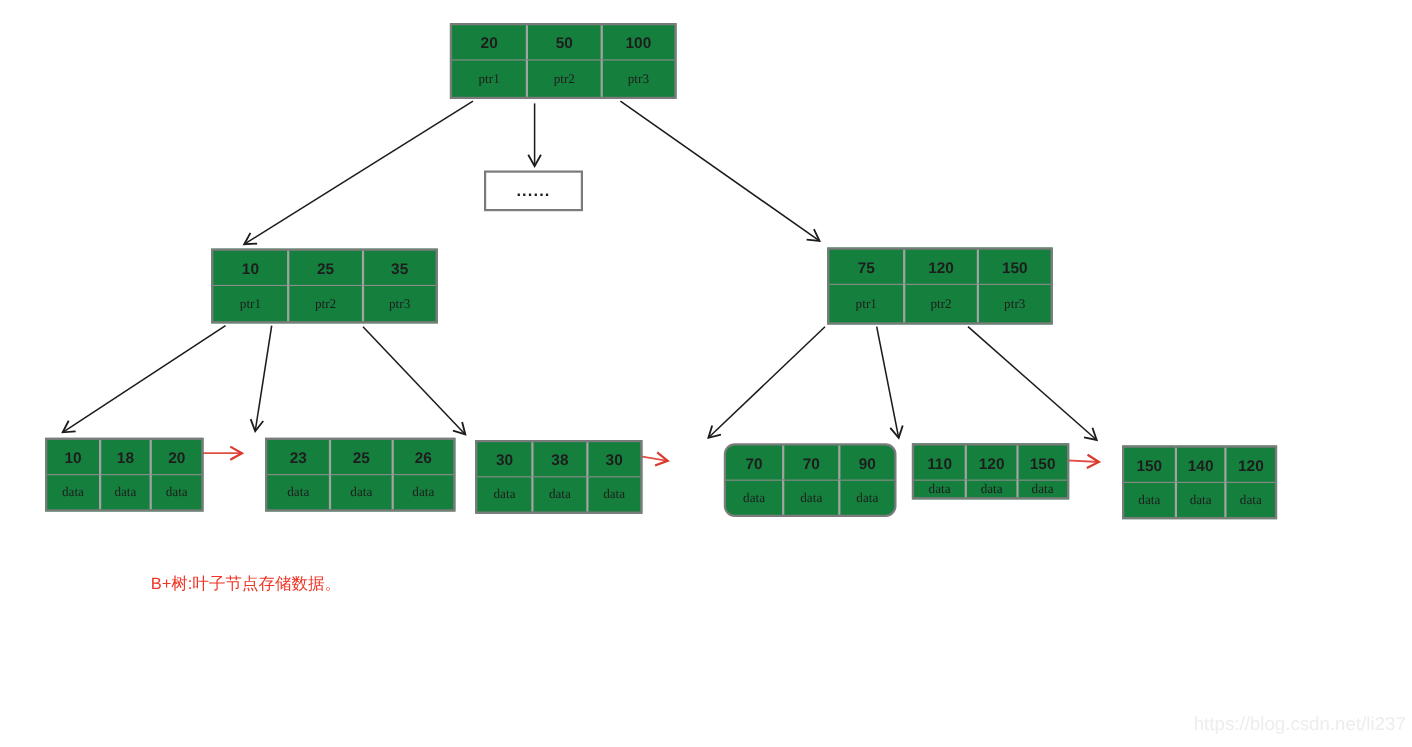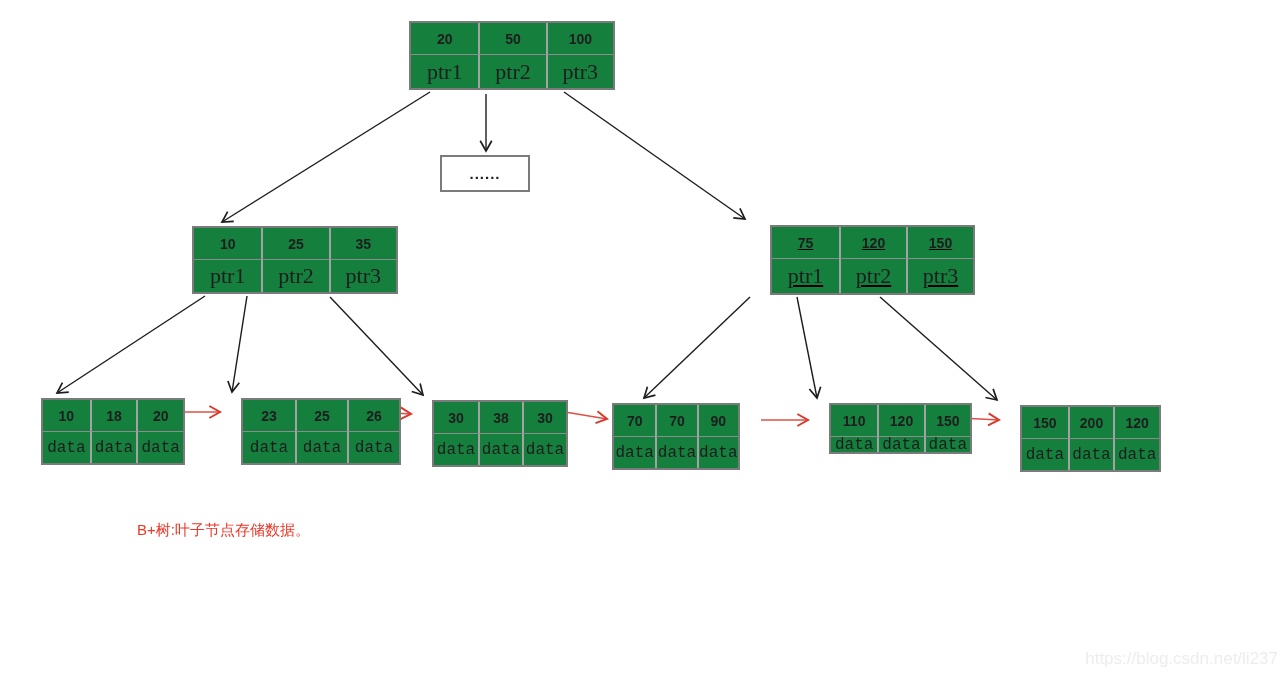--- a/index.html
+++ b/index.html
@@ -36,25 +36,25 @@
   }
   .cell.c2, .cell.c3 { border-left: 2px solid #a3a3a3; }
   .cell.r2 { border-top: 1px solid #8d8d8d; }
   .key {
     font-family: "Liberation Sans", sans-serif;
     font-weight: bold;
     font-size: 14px;
   }
   .ptr {
     font-family: "Liberation Serif", serif;
-    font-size: 22px;
+    font-size: 12px;
   }
   .val {
-    font-family: Liberation Mono, monospace;
-    font-size: 16px;
+    font-family: Liberation Serif, serif;
+    font-size: 12px;
   }
   .ellipsis-box {
     position: absolute;
     border: 2px solid #7b7b7b;
     background: #ffffff;
     box-sizing: border-box;
     display: flex;
     align-items: center;
     justify-content: center;
     font-weight: bold;
@@ -126,77 +126,77 @@
 
   <div class="node" style="left:179px; top:226px; width:206px; height:68px;">
     <div class="cell key r1 c1">10</div>
     <div class="cell key r1 c2">25</div>
     <div class="cell key r1 c3">35</div>
     <div class="cell ptr r2 c1">ptr1</div>
     <div class="cell ptr r2 c2">ptr2</div>
     <div class="cell ptr r2 c3">ptr3</div>
   </div>
 
-  <div class="node" style="left:757px; top:225px; width:205px; height:70px;text-decoration:underline;">
+  <div class="node" style="left:739px; top:225px; width:205px; height:70px;">
     <div class="cell key r1 c1">75</div>
     <div class="cell key r1 c2">120</div>
     <div class="cell key r1 c3">150</div>
     <div class="cell ptr r2 c1">ptr1</div>
     <div class="cell ptr r2 c2">ptr2</div>
     <div class="cell ptr r2 c3">ptr3</div>
   </div>
 
   <div class="node" style="left:28px; top:398px; width:144px; height:67px;">
     <div class="cell key r1 c1">10</div>
     <div class="cell key r1 c2">18</div>
     <div class="cell key r1 c3">20</div>
     <div class="cell val r2 c1">data</div>
     <div class="cell val r2 c2">data</div>
     <div class="cell val r2 c3">data</div>
   </div>
 
-  <div class="node" style="left:228px; top:398px; width:160px; height:67px;">
+  <div class="node" style="left:228px; top:398px; width:173px; height:67px;">
     <div class="cell key r1 c1">23</div>
     <div class="cell key r1 c2">25</div>
     <div class="cell key r1 c3">26</div>
     <div class="cell val r2 c1">data</div>
     <div class="cell val r2 c2">data</div>
     <div class="cell val r2 c3">data</div>
   </div>
 
-  <div class="node" style="left:419px; top:400px; width:136px; height:67px;">
+  <div class="node" style="left:419px; top:400px; width:152px; height:67px;">
     <div class="cell key r1 c1">30</div>
     <div class="cell key r1 c2">38</div>
     <div class="cell key r1 c3">30</div>
     <div class="cell val r2 c1">data</div>
     <div class="cell val r2 c2">data</div>
     <div class="cell val r2 c3">data</div>
   </div>
 
-  <div class="node" style="left:599px; top:403px; width:128px; height:67px;">
+  <div class="node" style="left:645px; top:403px; width:157px; height:67px;border-radius:10px;">
     <div class="cell key r1 c1">70</div>
     <div class="cell key r1 c2">70</div>
     <div class="cell key r1 c3">90</div>
     <div class="cell val r2 c1">data</div>
     <div class="cell val r2 c2">data</div>
     <div class="cell val r2 c3">data</div>
   </div>
 
   <div class="node" style="left:816px; top:403px; width:143px; height:51px;">
     <div class="cell key r1 c1">110</div>
     <div class="cell key r1 c2">120</div>
     <div class="cell key r1 c3">150</div>
     <div class="cell val r2 c1">data</div>
     <div class="cell val r2 c2">data</div>
     <div class="cell val r2 c3">data</div>
   </div>
 
   <div class="node" style="left:1007px; top:405px; width:141px; height:67px;">
     <div class="cell key r1 c1">150</div>
-    <div class="cell key r1 c2">200</div>
+    <div class="cell key r1 c2">140</div>
     <div class="cell key r1 c3">120</div>
     <div class="cell val r2 c1">data</div>
     <div class="cell val r2 c2">data</div>
     <div class="cell val r2 c3">data</div>
   </div>
 
   <div class="annotation" style="color: rgb(238, 53, 38);">B+树:叶子节点存储数据。</div>
 
   <div class="watermark">https://blog.csdn.net/li237</div>
 

